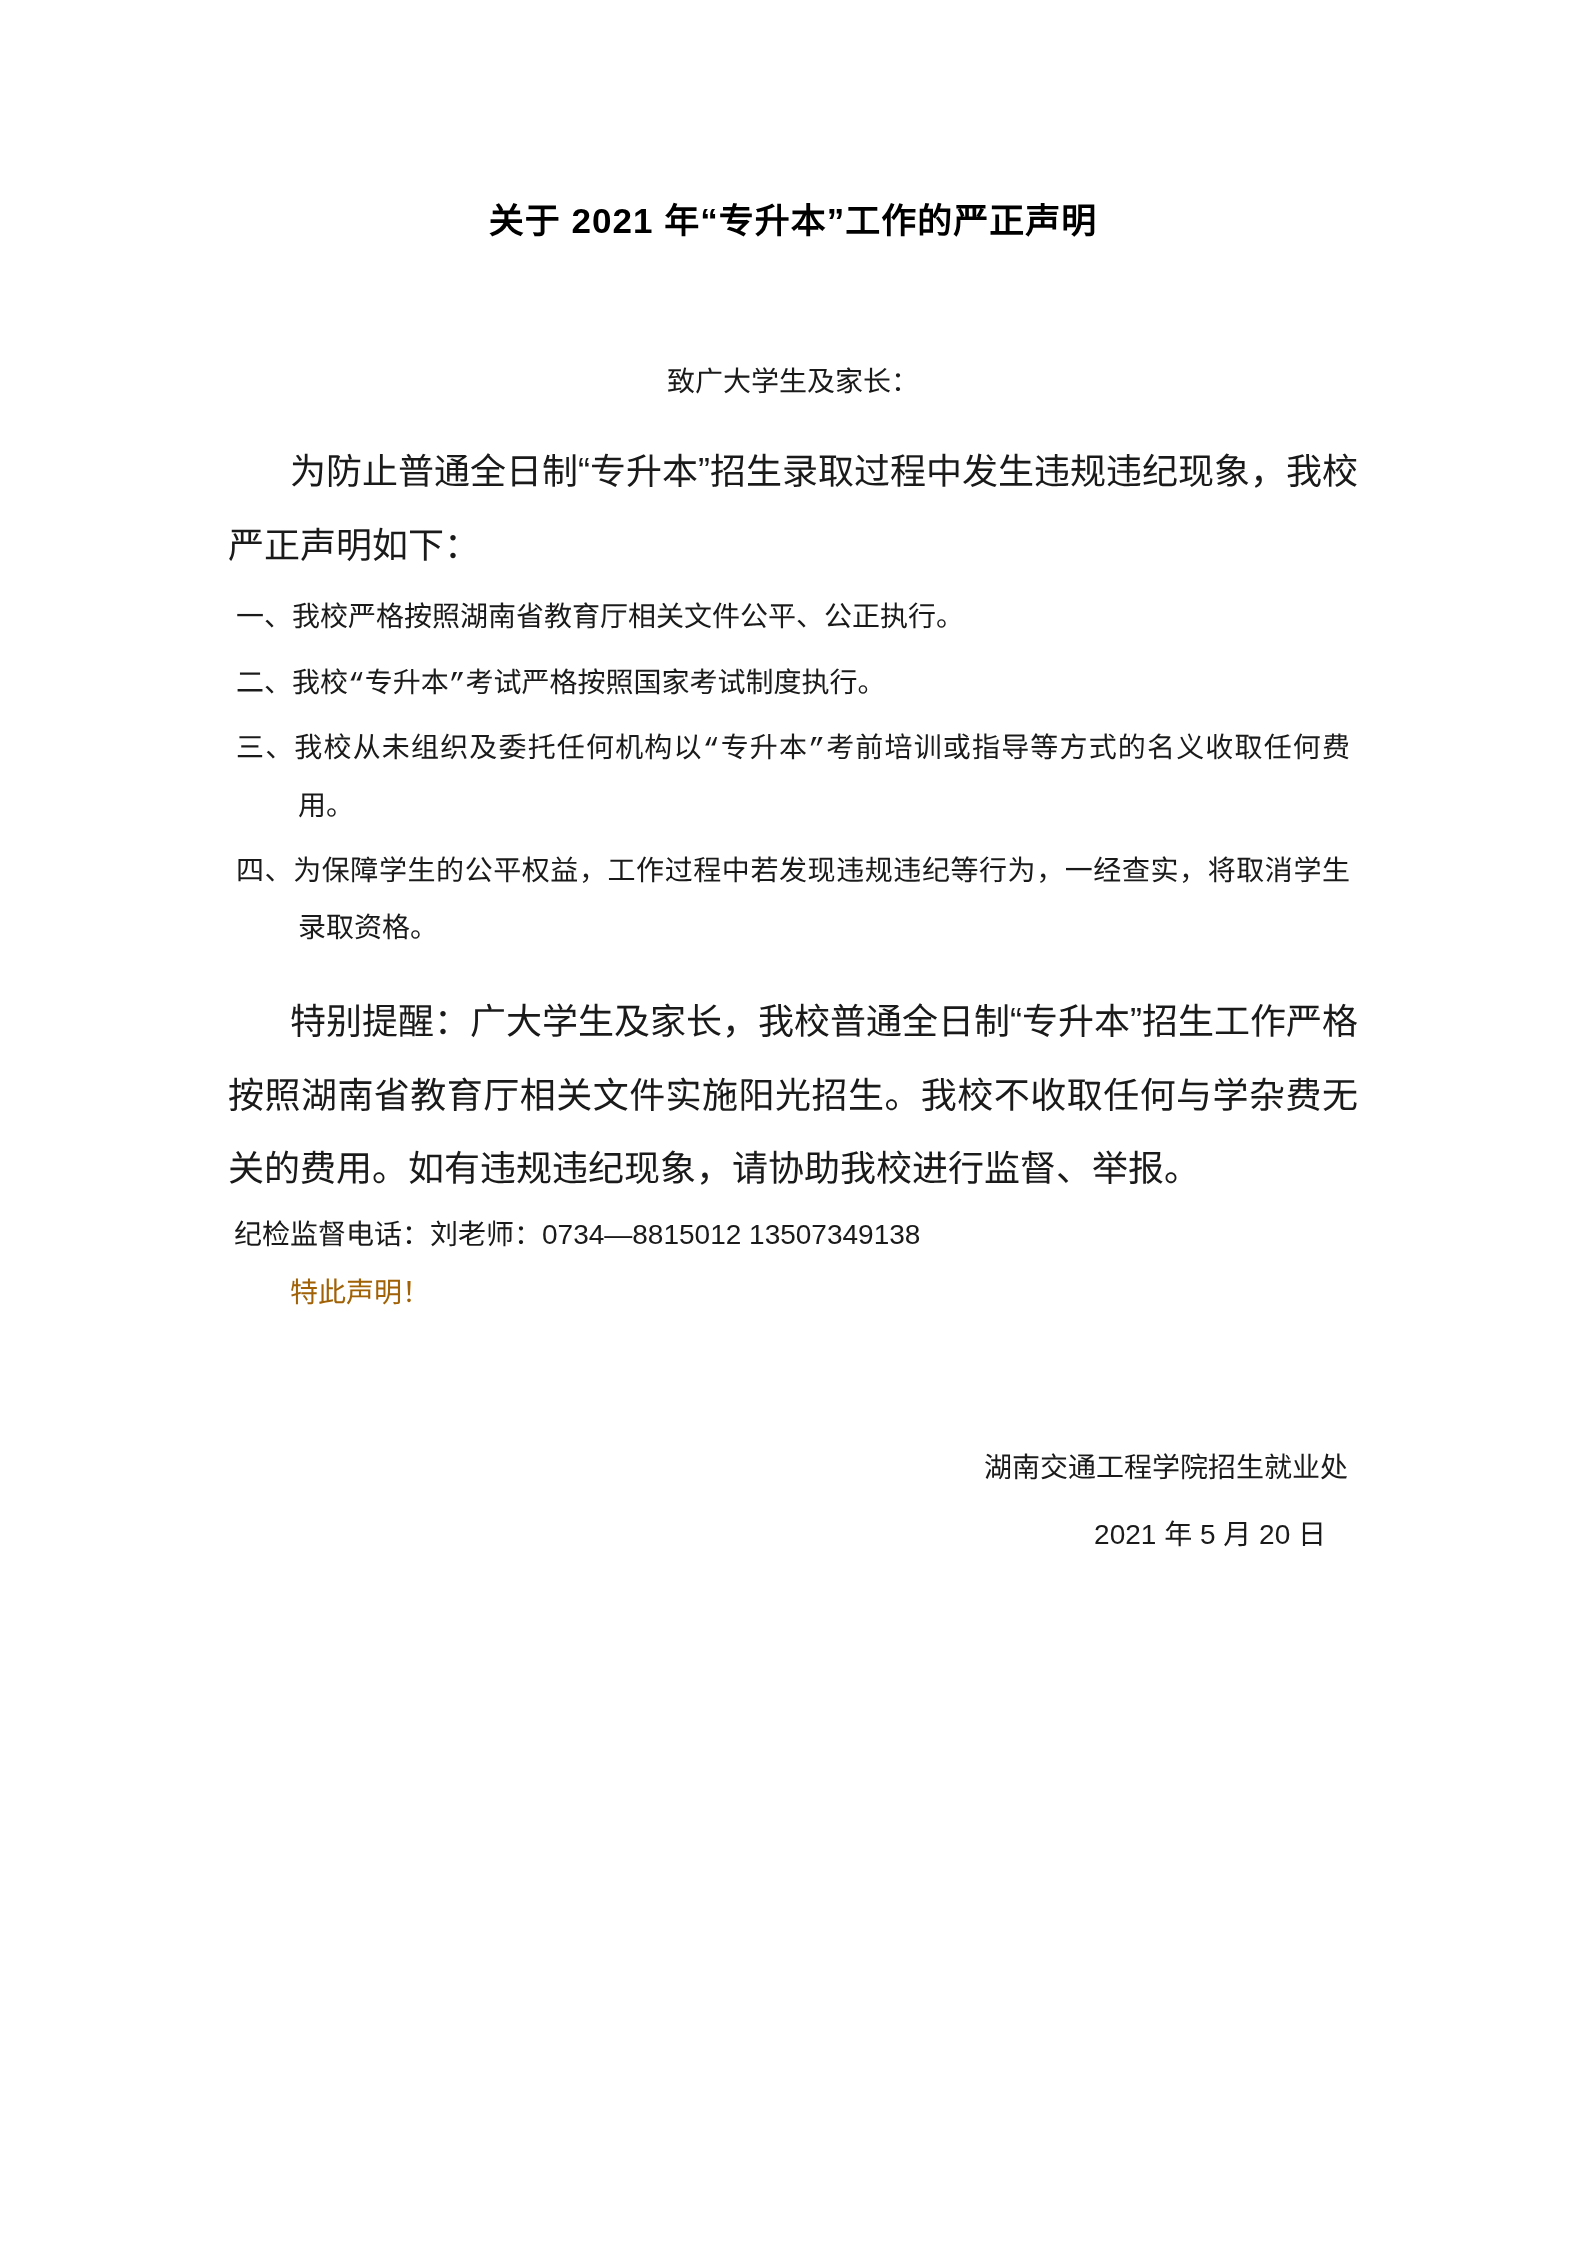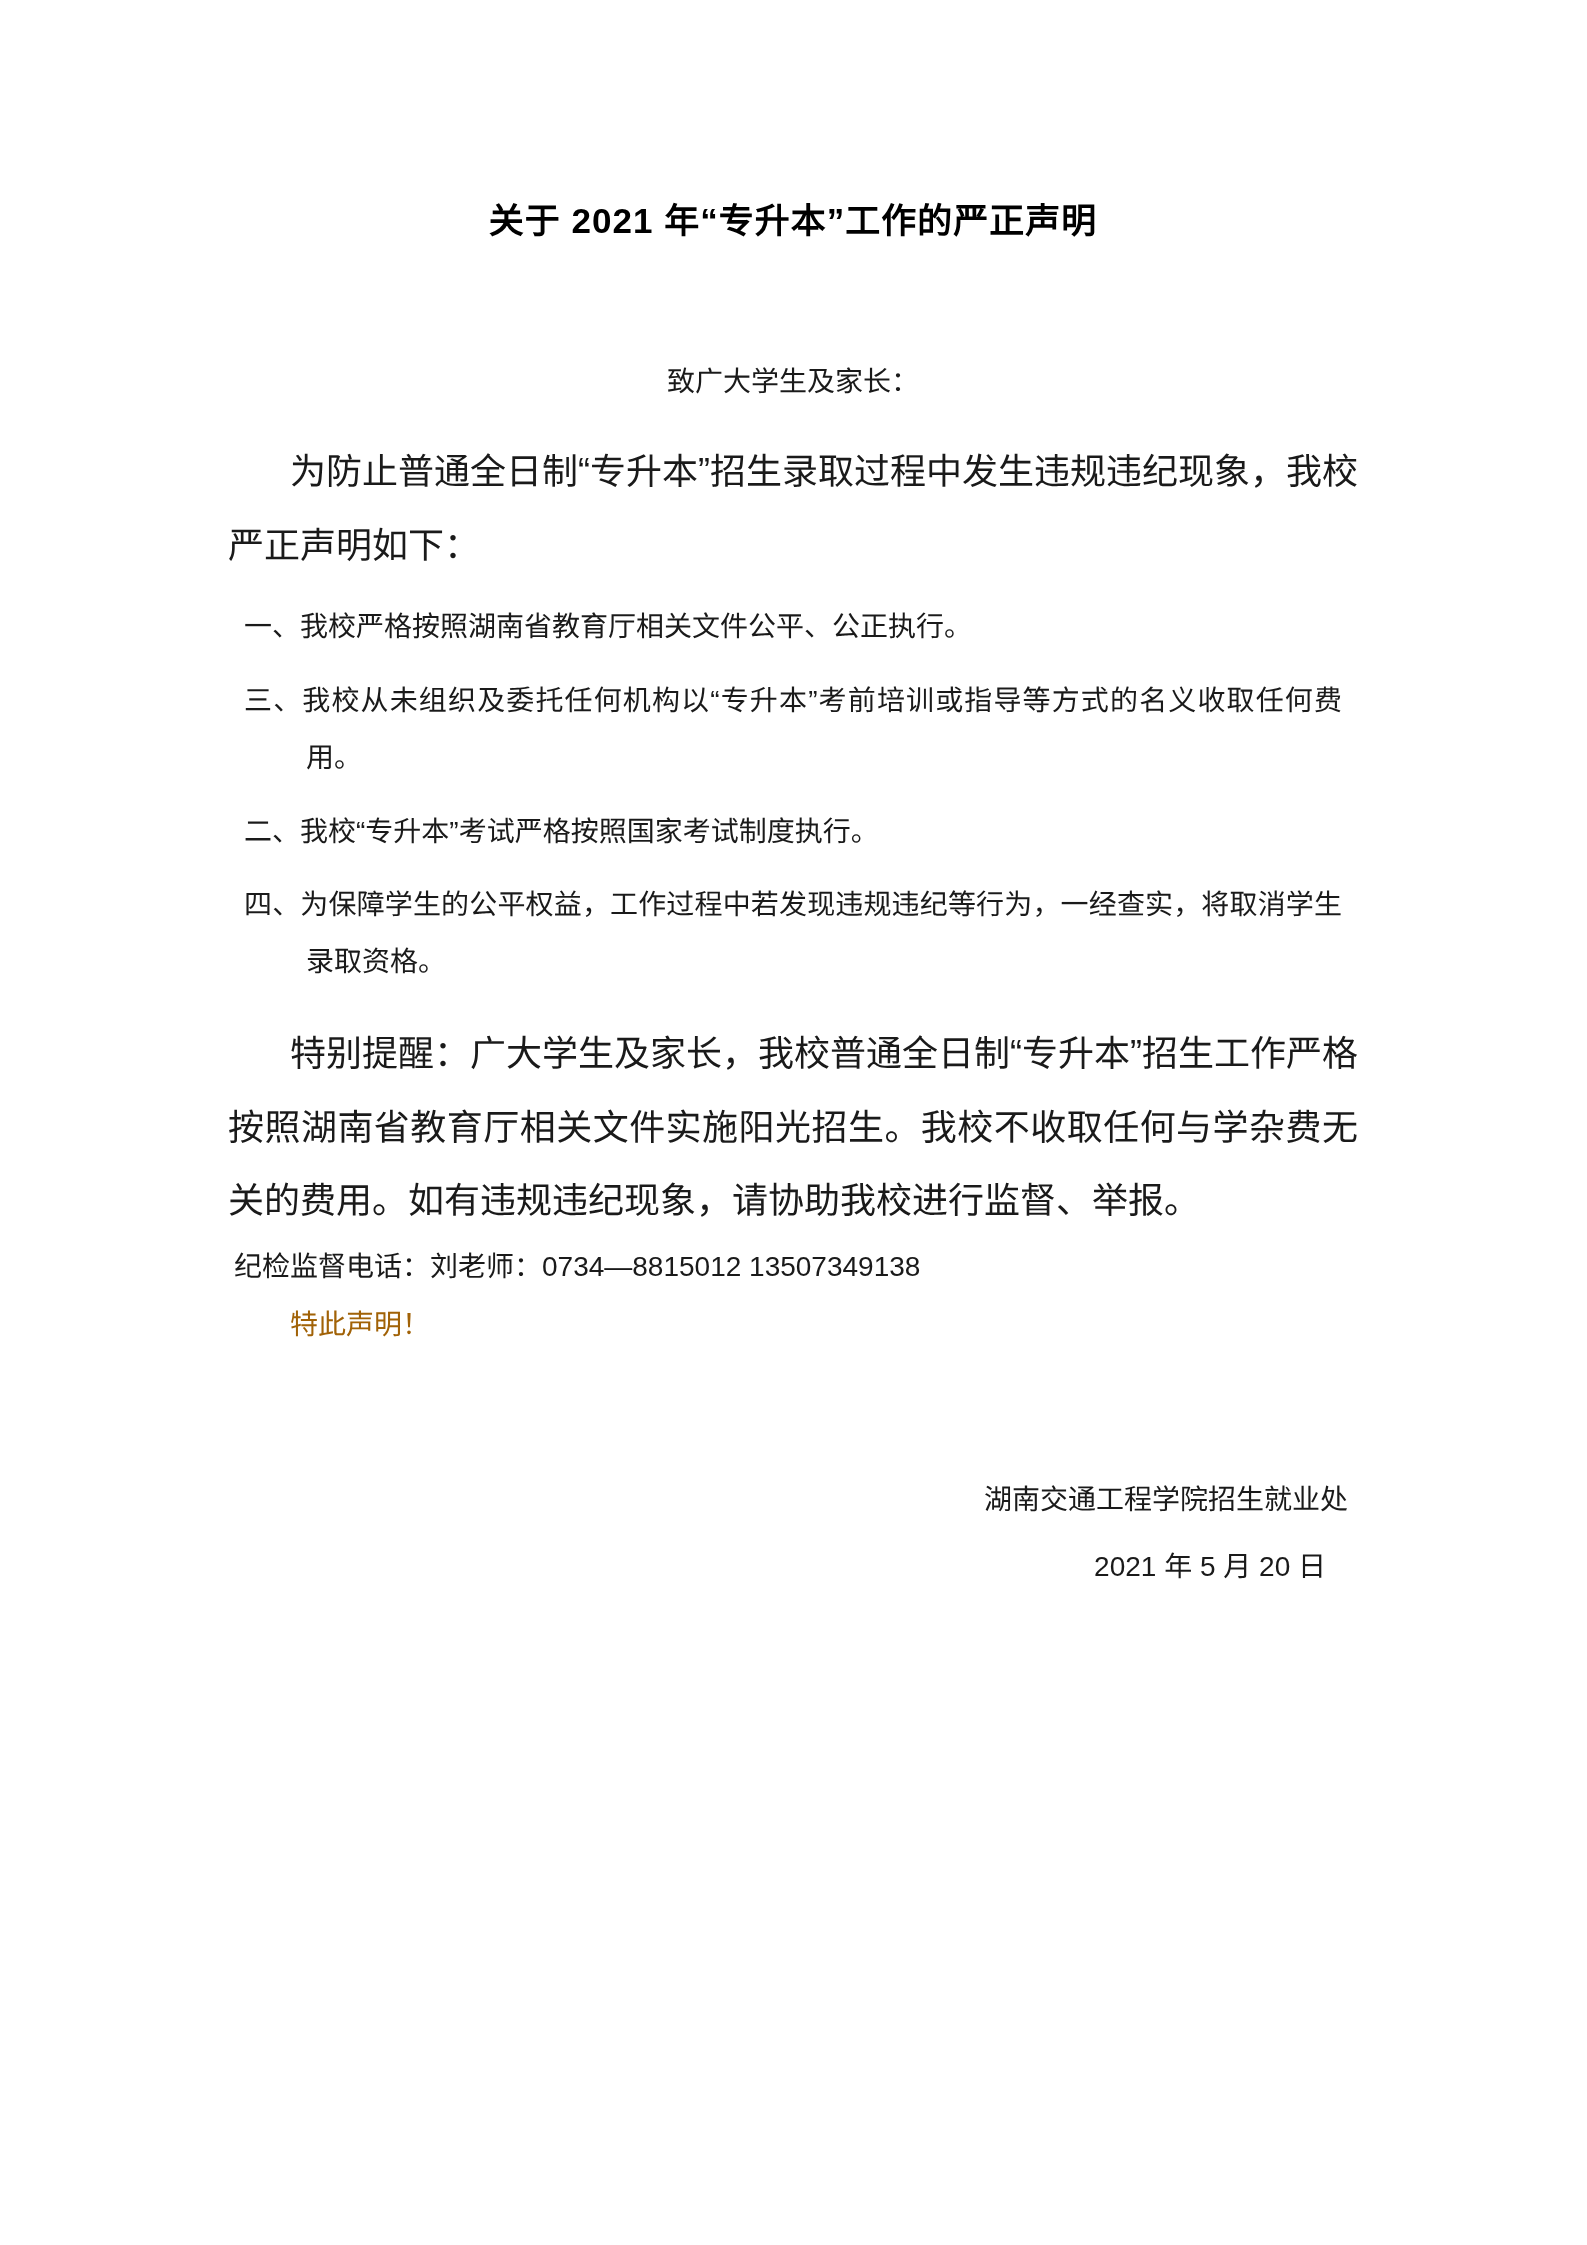--- a/index.html
+++ b/index.html
@@ -56,25 +56,26 @@
   }
   .para.indent {
     text-indent: 62px;
   }
   .gap-top-1 { margin-top: 30px; }
   .gap-top-2 { margin-top: 26px; }
   .list-item {
     font-size: 28px;
     line-height: 2.05;
     color: #1a1a1a;
-    margin: 16px;
+    margin: 8px;
     padding-left: 62px;
     text-indent: -62px;
     text-align: justify;
     text-justify: inter-ideograph;
+    font-family: Liberation Mono, monospace;
   }
   .contact {
     font-size: 28px;
     line-height: 2.05;
     color: #1a1a1a;
     margin: 0;
     padding-left: 6px;
   }
   .closing {
     font-size: 28px;
@@ -108,23 +109,23 @@
   <div class="content">
 
     <h1 class="doc-title">关于 2021 年“专升本”工作的严正声明</h1>
 
     <p class="salutation">致广大学生及家长：</p>
 
     <p class="para indent gap-top-1">为防止普通全日制“专升本”招生录取过程中发生违规违纪现象，我校严正声明如下：</p>
 
     <p class="list-item gap-top-2">一、我校严格按照湖南省教育厅相关文件公平、公正执行。</p>
 
+    <p class="list-item">二、我校“专升本”考试严格按照国家考试制度执行。</p>
+
     <p class="list-item">三、我校从未组织及委托任何机构以“专升本”考前培训或指导等方式的名义收取任何费用。</p>
-
-    <p class="list-item">二、我校“专升本”考试严格按照国家考试制度执行。</p>
 
     <p class="list-item">四、为保障学生的公平权益，工作过程中若发现违规违纪等行为，一经查实，将取消学生录取资格。</p>
 
     <p class="para indent gap-top-2">特别提醒：广大学生及家长，我校普通全日制“专升本”招生工作严格按照湖南省教育厅相关文件实施阳光招生。我校不收取任何与学杂费无关的费用。如有违规违纪现象，请协助我校进行监督、举报。</p>
 
 
     <p class="contact">纪检监督电话：刘老师：0734—8815012    13507349138</p>
 
     <p class="closing">特此声明！</p>
 

